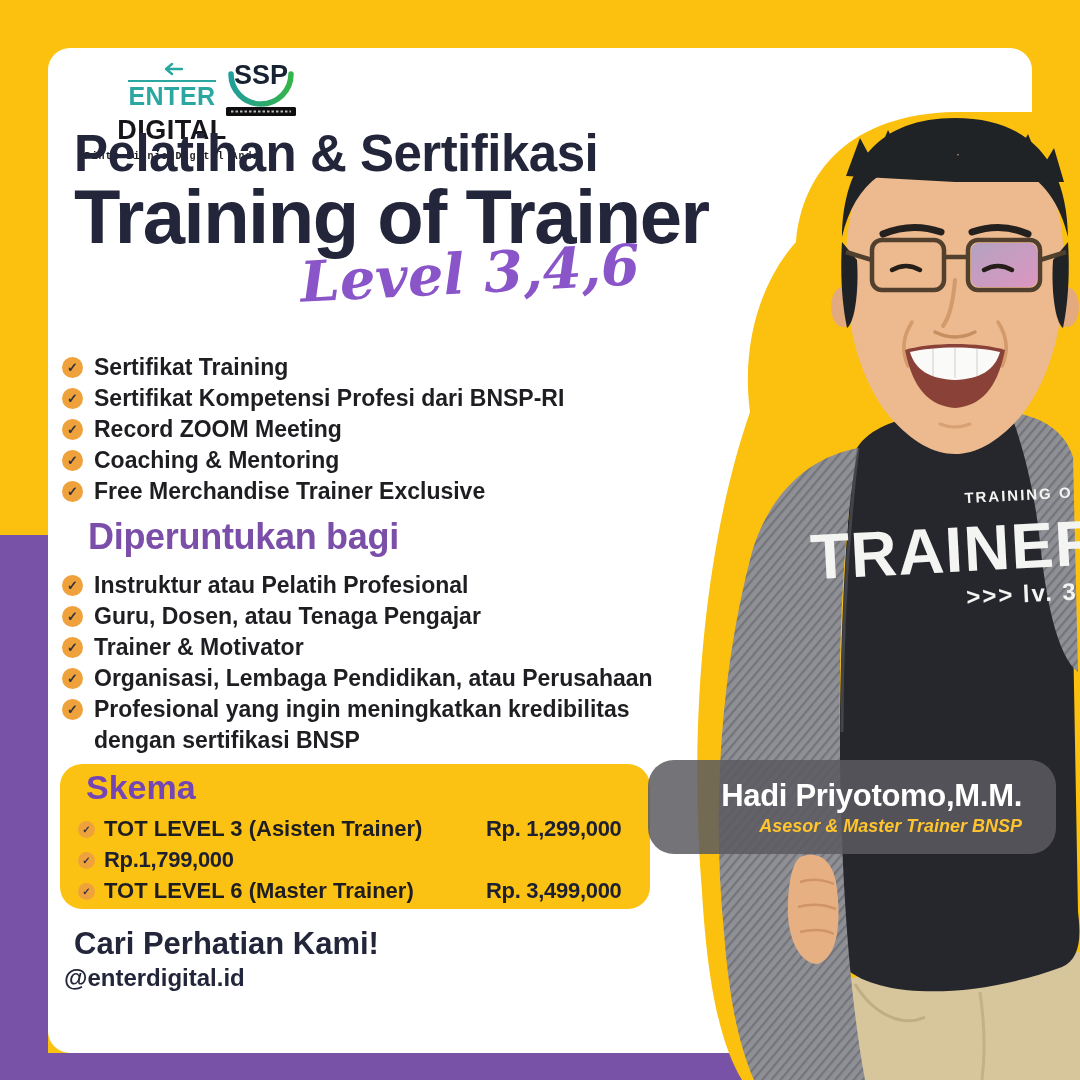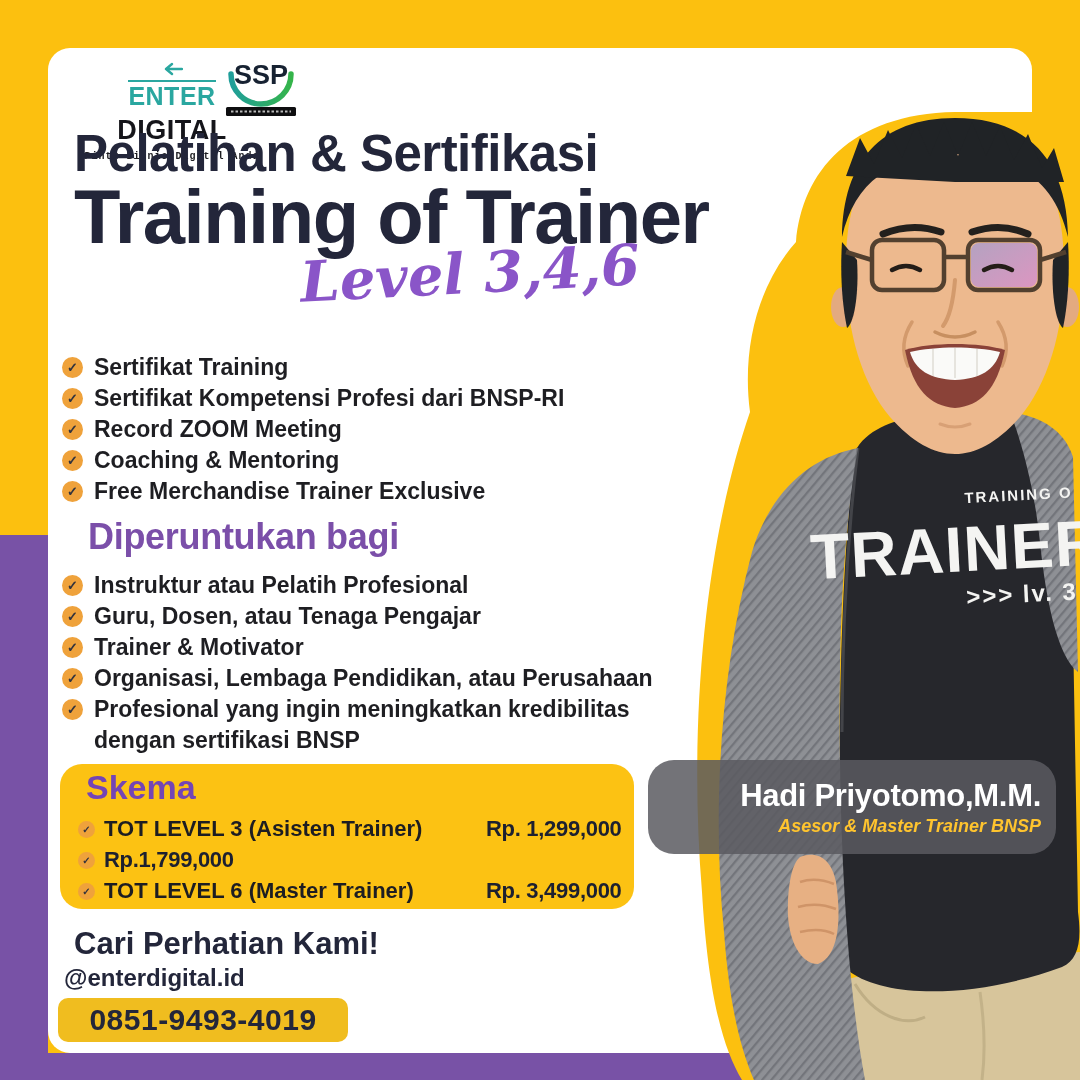--- a/index.html
+++ b/index.html
@@ -31,36 +31,36 @@
   .benefit-h{left:88px;top:306px;}
   .aud-h{left:88px;top:516px;}
   
   .list{display:flex;flex-direction:column;}
   .benefit-list{left:62px;top:352px;}
   .aud-list{left:62px;top:570px;width:608px;}
   .li{display:flex;align-items:flex-start;gap:11px;min-height:31px;font-size:23px;font-weight:600;color:#1e1e22;line-height:31px;}
   .chk{flex:0 0 auto;width:21px;height:21px;margin-top:5px;border-radius:50%;background:#EFA23B;color:#33333d;
        display:flex;align-items:center;justify-content:center;font-size:13px;font-weight:900;}
   
-  .skema-box{left:60px;top:764px;width:574px;height:145px;background:#FCC213;border-radius:22px;}
+  .skema-box{left:60px;top:764px;width:574px;height:145px;background:#FCC213;border-radius:22px;padding-left:16px;}
   .skema-h{position:absolute;left:26px;top:4px;font-size:34px;font-weight:800;color:#7445B5;}
   .skema-rows{position:absolute;left:18px;top:50px;width:540px;display:flex;flex-direction:column;gap:1px;}
   .skema-row{display:flex;align-items:center;gap:9px;height:30px;}
   .skema-row .chk{width:17px;height:17px;font-size:10px;margin-top:0;}
   .skema-label{flex:0 0 373px;font-size:22px;font-weight:700;color:#1d1d22;white-space:nowrap;}
   .skema-price{font-size:22px;font-weight:800;color:#1d2030;white-space:nowrap;letter-spacing:-.3px;}
   
   .contact-h{left:74px;top:926px;font-size:31px;font-weight:800;color:#23263A;}
   .handle{left:64px;top:964px;font-size:24px;font-weight:700;color:#23263A;}
   .pill{left:58px;top:998px;width:290px;height:44px;background:#F0BD1F;border-radius:10px;
         display:flex;align-items:center;justify-content:center;font-size:30px;font-weight:800;color:#23263A;letter-spacing:.5px;}
   
   .photo{left:650px;top:112px;width:430px;height:968px;z-index:5;}
   .badge{left:648px;top:760px;width:408px;height:94px;background:rgba(90,90,96,.85);border-radius:26px;z-index:10;
-         display:flex;flex-direction:column;justify-content:center;align-items:flex-end;padding-right:15px;box-sizing:border-box;}
+         display:flex;flex-direction:column;justify-content:center;align-items:flex-end;padding-right:34px;box-sizing:border-box;}
   .badge-name{font-size:31px;font-weight:800;color:#FFFFFF;letter-spacing:-.3px;}
   .badge-title{font-size:18px;font-weight:700;font-style:italic;color:#FFC42E;margin-top:2px;margin-left:48px;}
 </style>
 </head>
 <body>
 
 <div id="poster">
 
   <div class="abs purple-left"></div>
   <div class="abs purple-bottom"></div>
@@ -156,23 +156,20 @@
       <div class="skema-row">
         <span class="chk">✓</span>
         <span class="skema-label">TOT LEVEL 6 (Master Trainer)</span>
         <span class="skema-price">Rp. 3,499,000</span>
       </div>
     </div>
   </div>
 
   <div class="abs handle">@enterdigital.id</div>
   <div class="abs contact-h">Cari Perhatian Kami!</div>
-  <div class="abs pill">
-    <span>0851-9493-4019</span>
-  </div>
 
   <svg class="abs photo" viewBox="0 0 430 968">
     <defs>
       <pattern id="herr" patternUnits="userSpaceOnUse" width="7" height="7" patternTransform="rotate(40)">
         <rect width="7" height="7" fill="#8E9095"></rect>
         <line x1="1" y1="0" x2="1" y2="7" stroke="#73757B" stroke-width="2.6"></line>
       </pattern>
       <linearGradient id="lg" x1="0" y1="0" x2="1" y2="1">
         <stop offset="0" stop-color="#6f86ff"></stop>
           <stop offset="1" stop-color="#c76bff"></stop>

